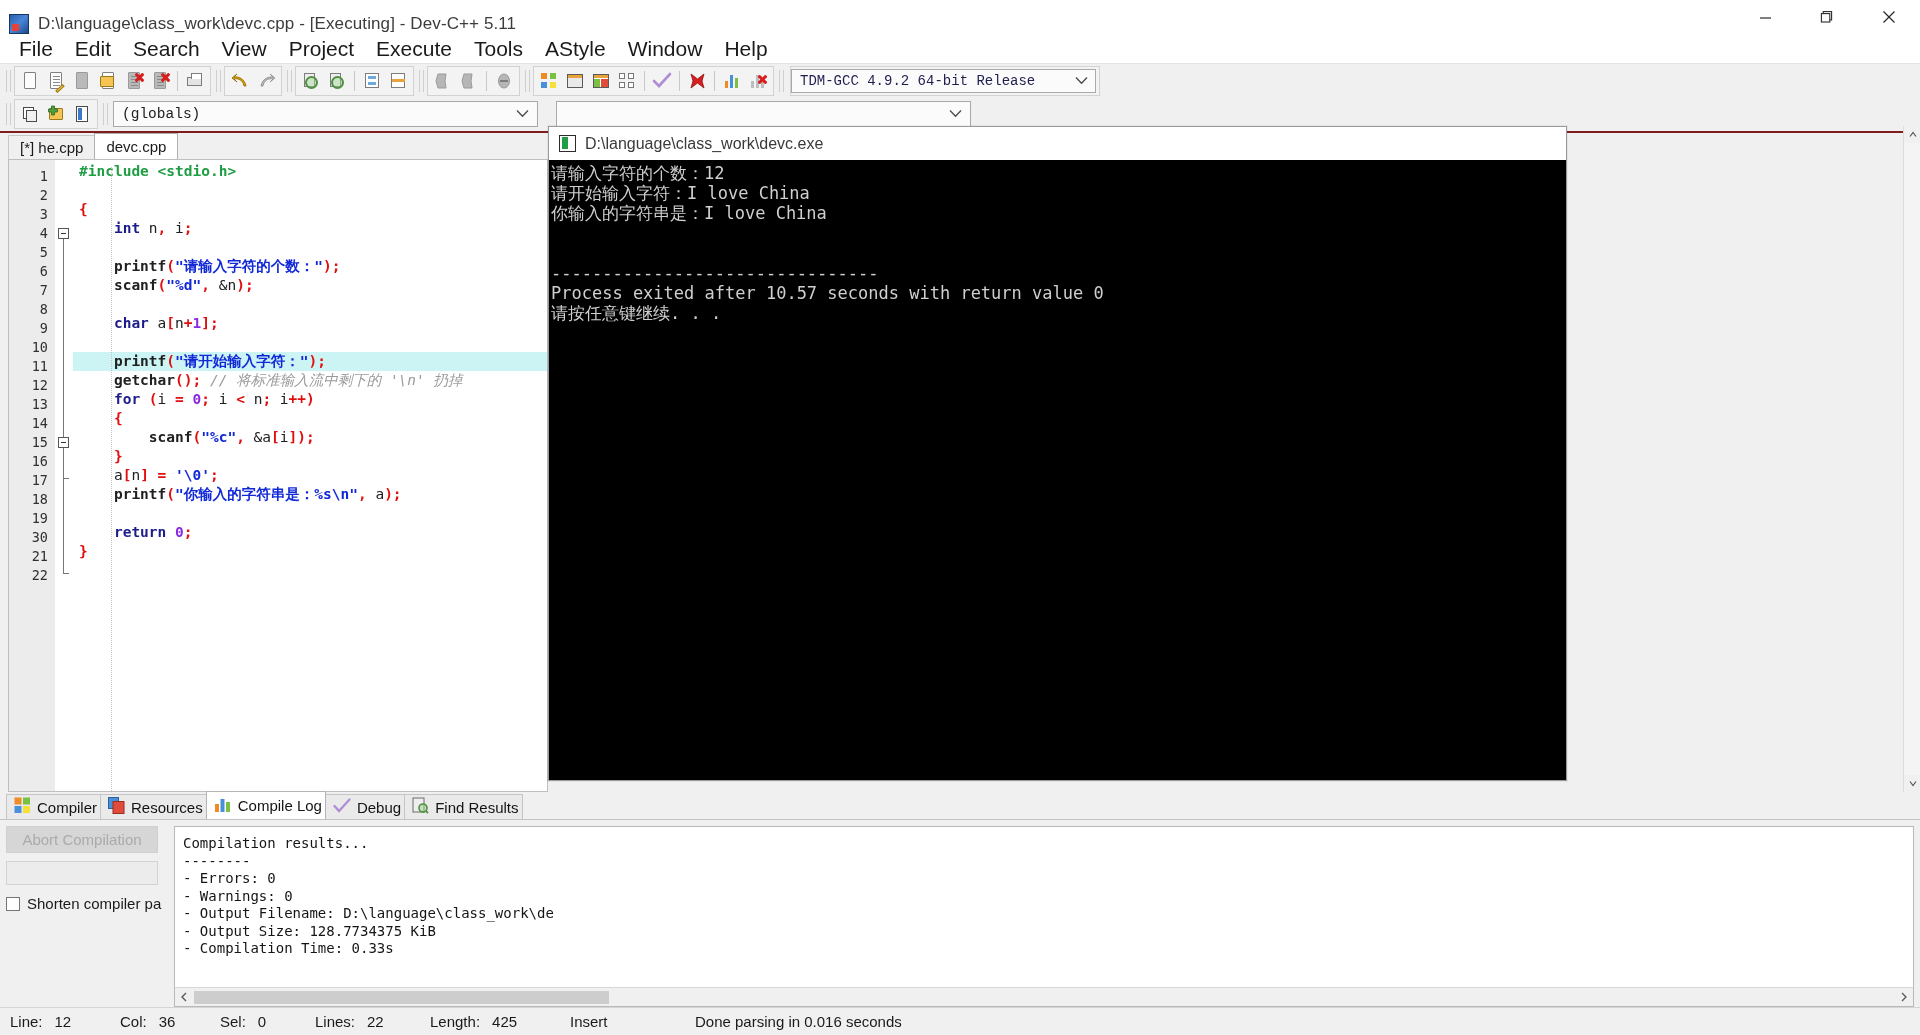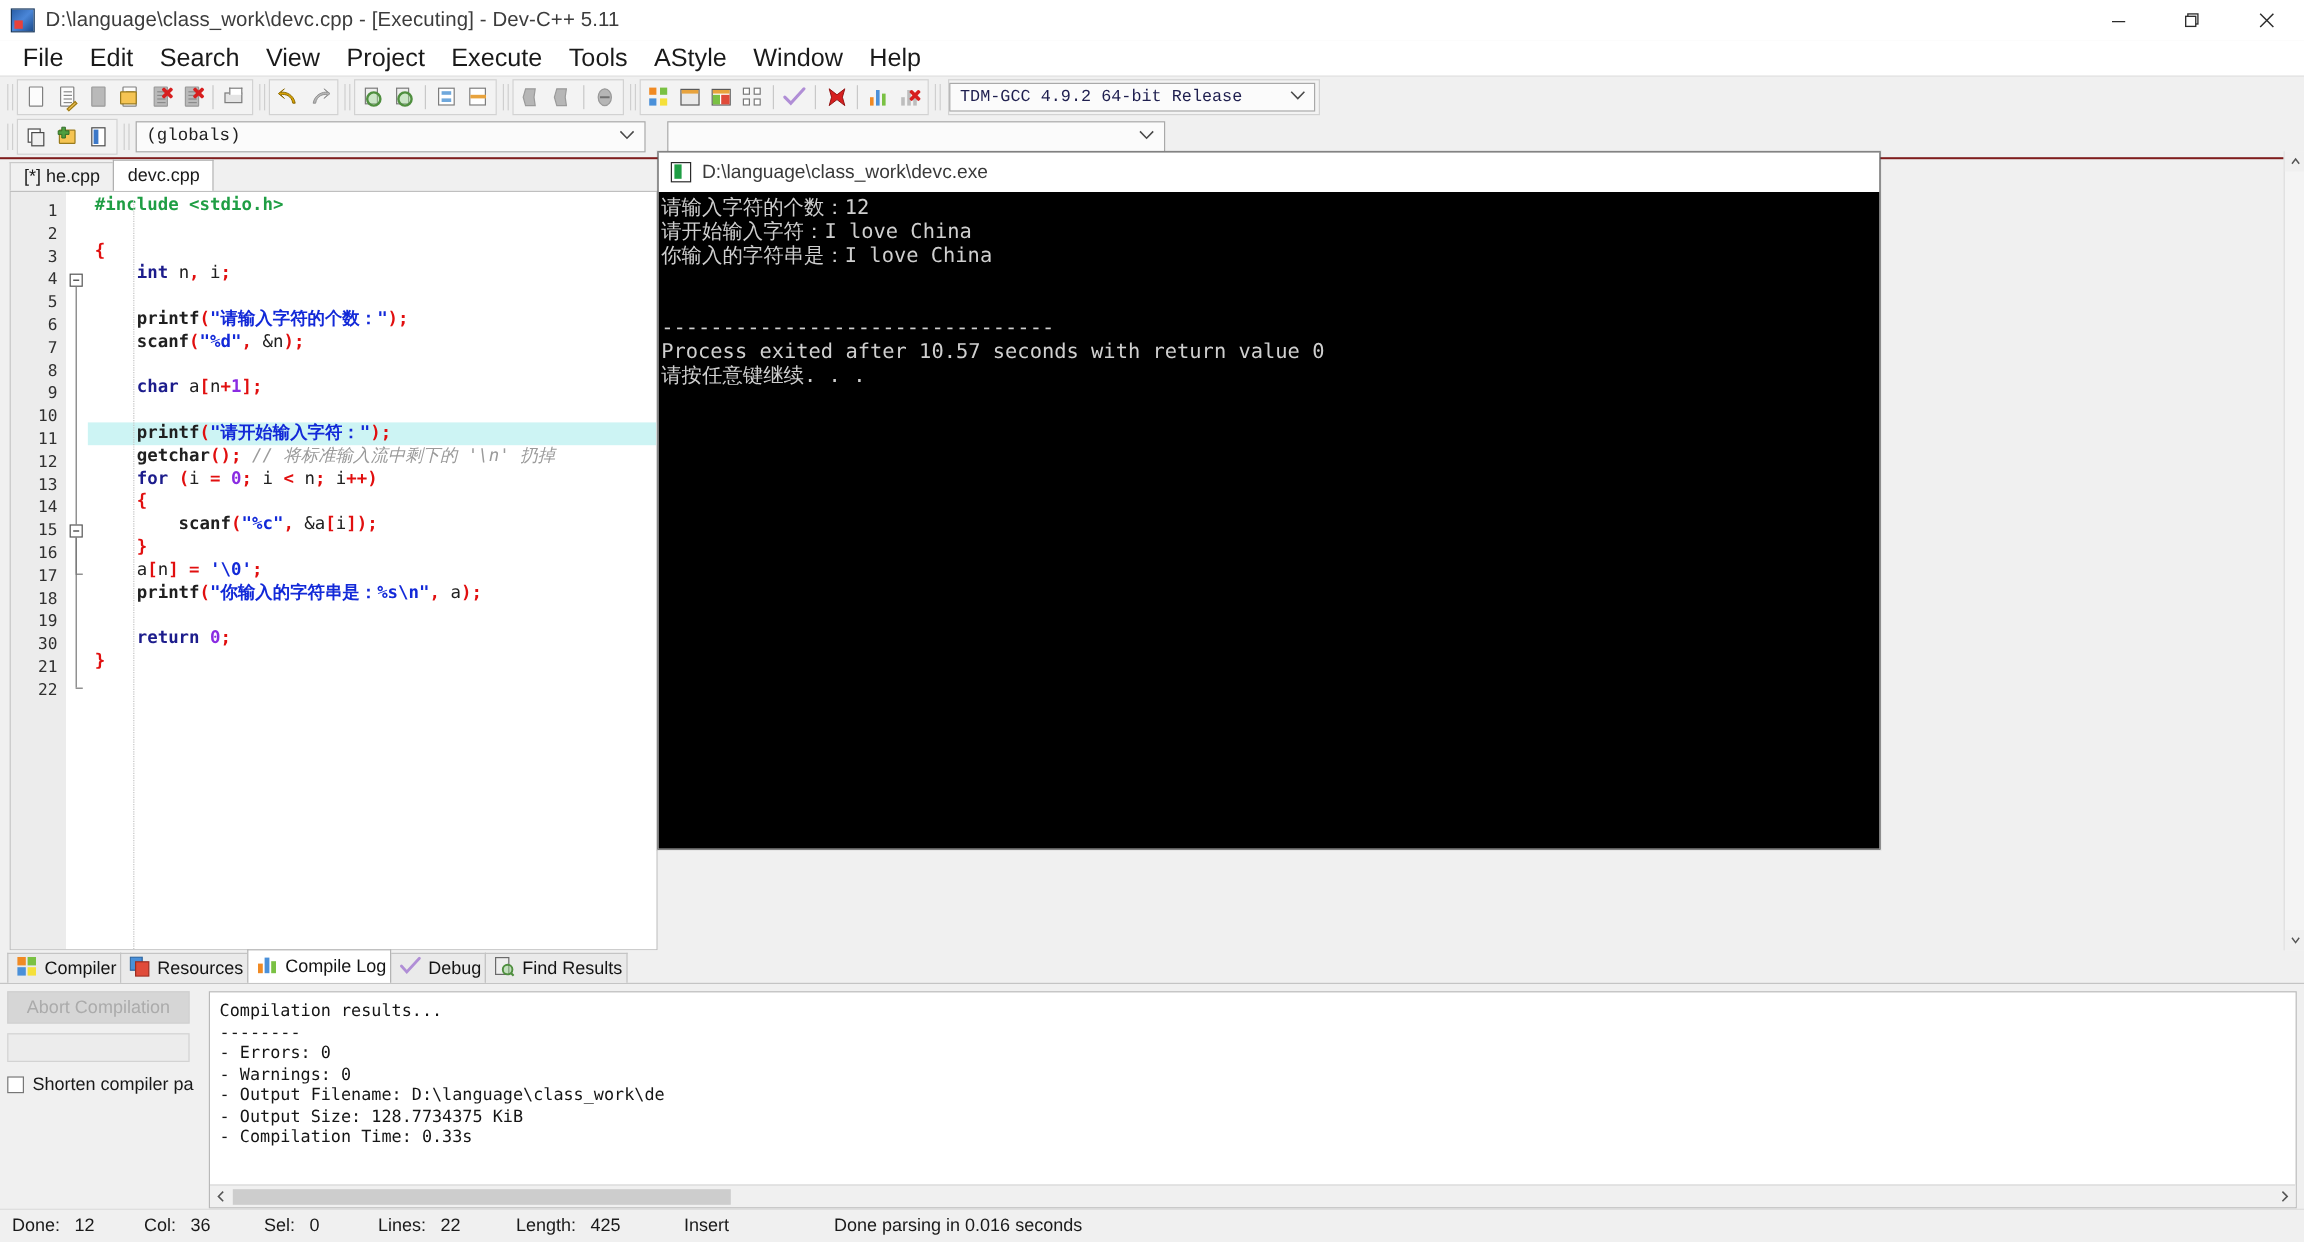--- a/index.html
+++ b/index.html
@@ -16,21 +16,21 @@
     background: #f0f0f0;
     display: flex;
     flex-direction: column;
   }
 
   
   .titlebar {
     height: 34px;
     background: #ffffff;
     display: flex;
-    align-items: center;
+    align-items: flex-end;
     flex: 0 0 34px;
     border-bottom: 0px;
   }
   .tb-icon {
     width: 20px; height: 20px;
     margin-left: 9px; margin-right: 9px;
     background: linear-gradient(135deg,#2a5fa8 0%,#4a86d8 48%,#1b4a8a 100%);
     border: 1px solid #17375e;
     position: relative;
     flex: 0 0 20px;
@@ -405,21 +405,21 @@
     font-size:15px; color:#1a1a1a;
   }
   .st-cell { display:flex; align-items:center; gap:12px; padding:0 10px 0 10px; }
   .st-lbl { color:#1a1a1a; }
   .st-val { color:#1a1a1a; }
 
   
   .console {
     position:absolute;
     left:548px; top:126px;
-    width:1019px; height:582px;
+    width:1019px; height:655px;
     background:#000000;
     border:1px solid #9a9a9a;
     box-shadow:0 0 0 1px rgba(0,0,0,.05);
     z-index: 20;
     display:flex; flex-direction:column;
   }
   .cons-title {
     height:33px; flex:0 0 33px;
     background:#ffffff;
     display:flex; align-items:center;
@@ -893,21 +893,21 @@
                 </svg>
             </div>
           </div>
         </div>
       </div>
     </div>
   </div>
 
   <div class="status">
     <div class="st-cell" style="width:110px">
-      <span class="st-lbl">Done:</span>
+      <span class="st-lbl">Line:</span>
       <span class="st-val">12</span>
     </div>
     <div class="st-cell" style="width:100px">
       <span class="st-lbl">Col:</span>
       <span class="st-val">36</span>
     </div>
     <div class="st-cell" style="width:95px">
       <span class="st-lbl">Sel:</span>
       <span class="st-val">0</span>
     </div>

